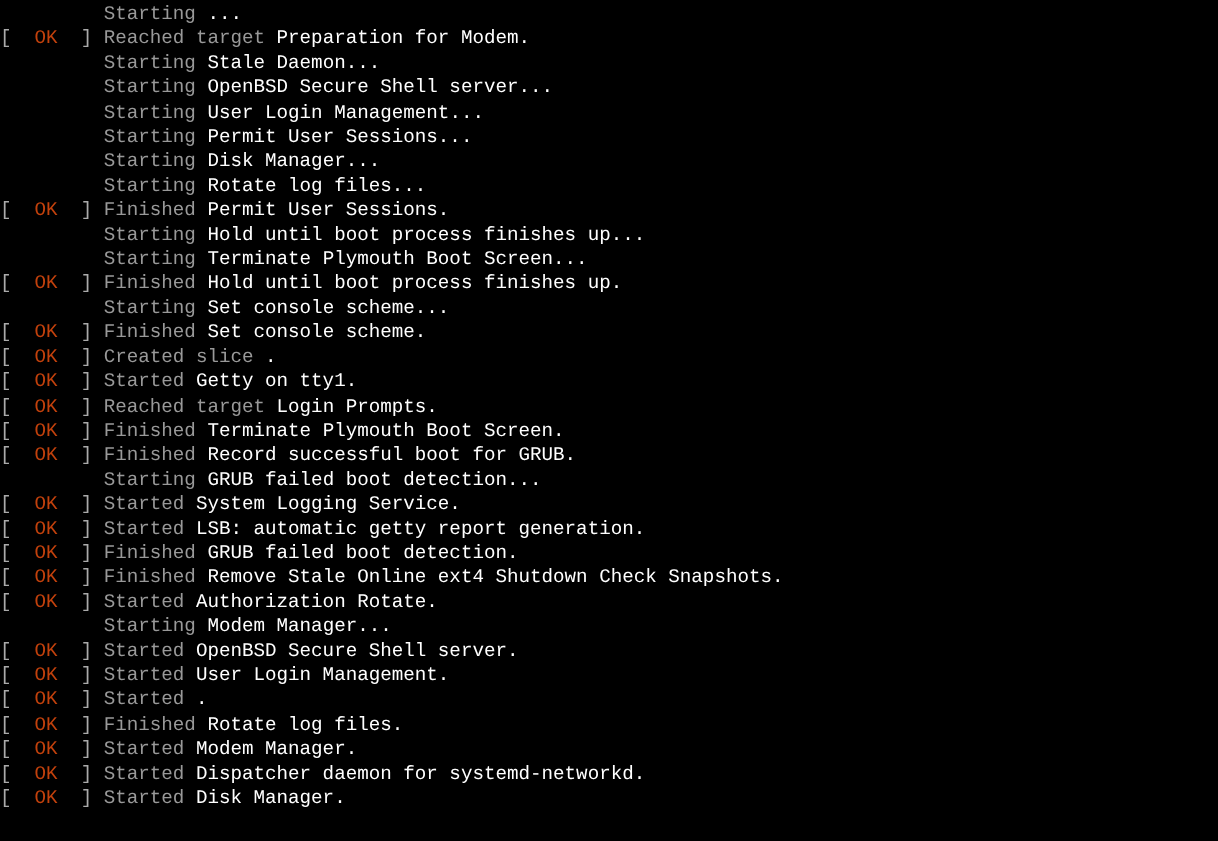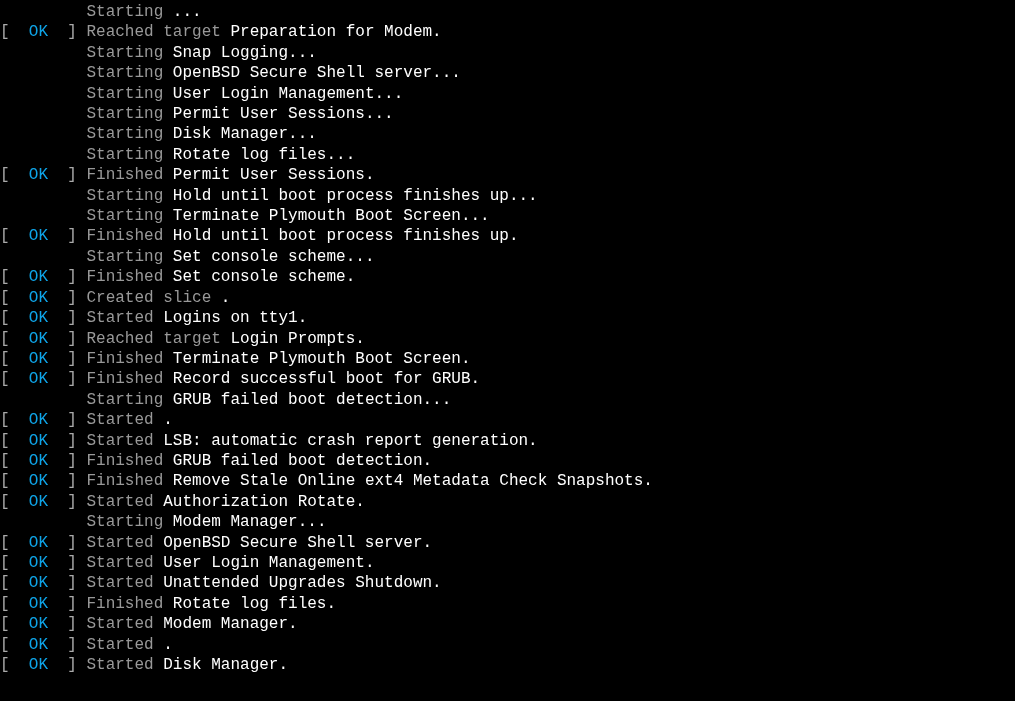--- a/index.html
+++ b/index.html
@@ -19,64 +19,64 @@
       overflow: hidden;
     }
     .line {
       white-space: pre;
       display: flex;
     }
     .prefix {
       white-space: pre;
     }
     .ok {
-      color: #0ea5e9;
+      color: #c2410c;
       font-weight: normal;
     }
     .action {
       color: #999;
     }
     .subject {
       color: #fff;
       font-weight: normal;
     }
     .dots {
       color: #fff;
     }
   </style>
 </head>
 <body>
 
 <div id="boot-log">
     <div class="line"><span class="prefix">         </span><span class="action">Starting </span><span class="dots">...</span></div>
     <div class="line"><span class="prefix">[  <span class="ok">OK</span>  ] </span><span class="action">Reached target </span><span class="subject">Preparation for Modem</span><span class="subject">.</span></div>
-    <div class="line"><span class="prefix">         </span><span class="action">Starting </span><span class="subject">Snap Logging</span><span class="dots">...</span></div>
+    <div class="line"><span class="prefix">         </span><span class="action">Starting </span><span class="subject">Stale Daemon</span><span class="dots">...</span></div>
     <div class="line"><span class="prefix">         </span><span class="action">Starting </span><span class="subject">OpenBSD Secure Shell server</span><span class="dots">...</span></div>
     <div class="line"><span class="prefix">         </span><span class="action">Starting </span><span class="subject">User Login Management</span><span class="dots">...</span></div>
     <div class="line"><span class="prefix">         </span><span class="action">Starting </span><span class="subject">Permit User Sessions</span><span class="dots">...</span></div>
     <div class="line"><span class="prefix">         </span><span class="action">Starting </span><span class="subject">Disk Manager</span><span class="dots">...</span></div>
     <div class="line"><span class="prefix">         </span><span class="action">Starting </span><span class="subject">Rotate log files</span><span class="dots">...</span></div>
     <div class="line"><span class="prefix">[  <span class="ok">OK</span>  ] </span><span class="action">Finished </span><span class="subject">Permit User Sessions</span><span class="subject">.</span></div>
     <div class="line"><span class="prefix">         </span><span class="action">Starting </span><span class="subject">Hold until boot process finishes up</span><span class="dots">...</span></div>
     <div class="line"><span class="prefix">         </span><span class="action">Starting </span><span class="subject">Terminate Plymouth Boot Screen</span><span class="dots">...</span></div>
     <div class="line"><span class="prefix">[  <span class="ok">OK</span>  ] </span><span class="action">Finished </span><span class="subject">Hold until boot process finishes up</span><span class="subject">.</span></div>
     <div class="line"><span class="prefix">         </span><span class="action">Starting </span><span class="subject">Set console scheme</span><span class="dots">...</span></div>
     <div class="line"><span class="prefix">[  <span class="ok">OK</span>  ] </span><span class="action">Finished </span><span class="subject">Set console scheme</span><span class="subject">.</span></div>
     <div class="line"><span class="prefix">[  <span class="ok">OK</span>  ] </span><span class="action">Created slice </span><span class="subject">.</span></div>
-    <div class="line"><span class="prefix">[  <span class="ok">OK</span>  ] </span><span class="action">Started </span><span class="subject">Logins on tty1</span><span class="subject">.</span></div>
+    <div class="line"><span class="prefix">[  <span class="ok">OK</span>  ] </span><span class="action">Started </span><span class="subject">Getty on tty1</span><span class="subject">.</span></div>
     <div class="line"><span class="prefix">[  <span class="ok">OK</span>  ] </span><span class="action">Reached target </span><span class="subject">Login Prompts</span><span class="subject">.</span></div>
     <div class="line"><span class="prefix">[  <span class="ok">OK</span>  ] </span><span class="action">Finished </span><span class="subject">Terminate Plymouth Boot Screen</span><span class="subject">.</span></div>
     <div class="line"><span class="prefix">[  <span class="ok">OK</span>  ] </span><span class="action">Finished </span><span class="subject">Record successful boot for GRUB</span><span class="subject">.</span></div>
     <div class="line"><span class="prefix">         </span><span class="action">Starting </span><span class="subject">GRUB failed boot detection</span><span class="dots">...</span></div>
-    <div class="line"><span class="prefix">[  <span class="ok">OK</span>  ] </span><span class="action">Started </span><span class="subject">.</span></div>
-    <div class="line"><span class="prefix">[  <span class="ok">OK</span>  ] </span><span class="action">Started </span><span class="subject">LSB: automatic crash report generation</span><span class="subject">.</span></div>
+    <div class="line"><span class="prefix">[  <span class="ok">OK</span>  ] </span><span class="action">Started </span><span class="subject">System Logging Service</span><span class="subject">.</span></div>
+    <div class="line"><span class="prefix">[  <span class="ok">OK</span>  ] </span><span class="action">Started </span><span class="subject">LSB: automatic getty report generation</span><span class="subject">.</span></div>
     <div class="line"><span class="prefix">[  <span class="ok">OK</span>  ] </span><span class="action">Finished </span><span class="subject">GRUB failed boot detection</span><span class="subject">.</span></div>
-    <div class="line"><span class="prefix">[  <span class="ok">OK</span>  ] </span><span class="action">Finished </span><span class="subject">Remove Stale Online ext4 Metadata Check Snapshots</span><span class="subject">.</span></div>
+    <div class="line"><span class="prefix">[  <span class="ok">OK</span>  ] </span><span class="action">Finished </span><span class="subject">Remove Stale Online ext4 Shutdown Check Snapshots</span><span class="subject">.</span></div>
     <div class="line"><span class="prefix">[  <span class="ok">OK</span>  ] </span><span class="action">Started </span><span class="subject">Authorization Rotate</span><span class="subject">.</span></div>
     <div class="line"><span class="prefix">         </span><span class="action">Starting </span><span class="subject">Modem Manager</span><span class="dots">...</span></div>
     <div class="line"><span class="prefix">[  <span class="ok">OK</span>  ] </span><span class="action">Started </span><span class="subject">OpenBSD Secure Shell server</span><span class="subject">.</span></div>
     <div class="line"><span class="prefix">[  <span class="ok">OK</span>  ] </span><span class="action">Started </span><span class="subject">User Login Management</span><span class="subject">.</span></div>
-    <div class="line"><span class="prefix">[  <span class="ok">OK</span>  ] </span><span class="action">Started </span><span class="subject">Unattended Upgrades Shutdown</span><span class="subject">.</span></div>
+    <div class="line"><span class="prefix">[  <span class="ok">OK</span>  ] </span><span class="action">Started </span><span class="subject">.</span></div>
     <div class="line"><span class="prefix">[  <span class="ok">OK</span>  ] </span><span class="action">Finished </span><span class="subject">Rotate log files</span><span class="subject">.</span></div>
     <div class="line"><span class="prefix">[  <span class="ok">OK</span>  ] </span><span class="action">Started </span><span class="subject">Modem Manager</span><span class="subject">.</span></div>
-    <div class="line"><span class="prefix">[  <span class="ok">OK</span>  ] </span><span class="action">Started </span><span class="subject">.</span></div>
+    <div class="line"><span class="prefix">[  <span class="ok">OK</span>  ] </span><span class="action">Started </span><span class="subject">Dispatcher daemon for systemd-networkd</span><span class="subject">.</span></div>
     <div class="line"><span class="prefix">[  <span class="ok">OK</span>  ] </span><span class="action">Started </span><span class="subject">Disk Manager</span><span class="subject">.</span></div>
   </div>
 
 </body></html>

